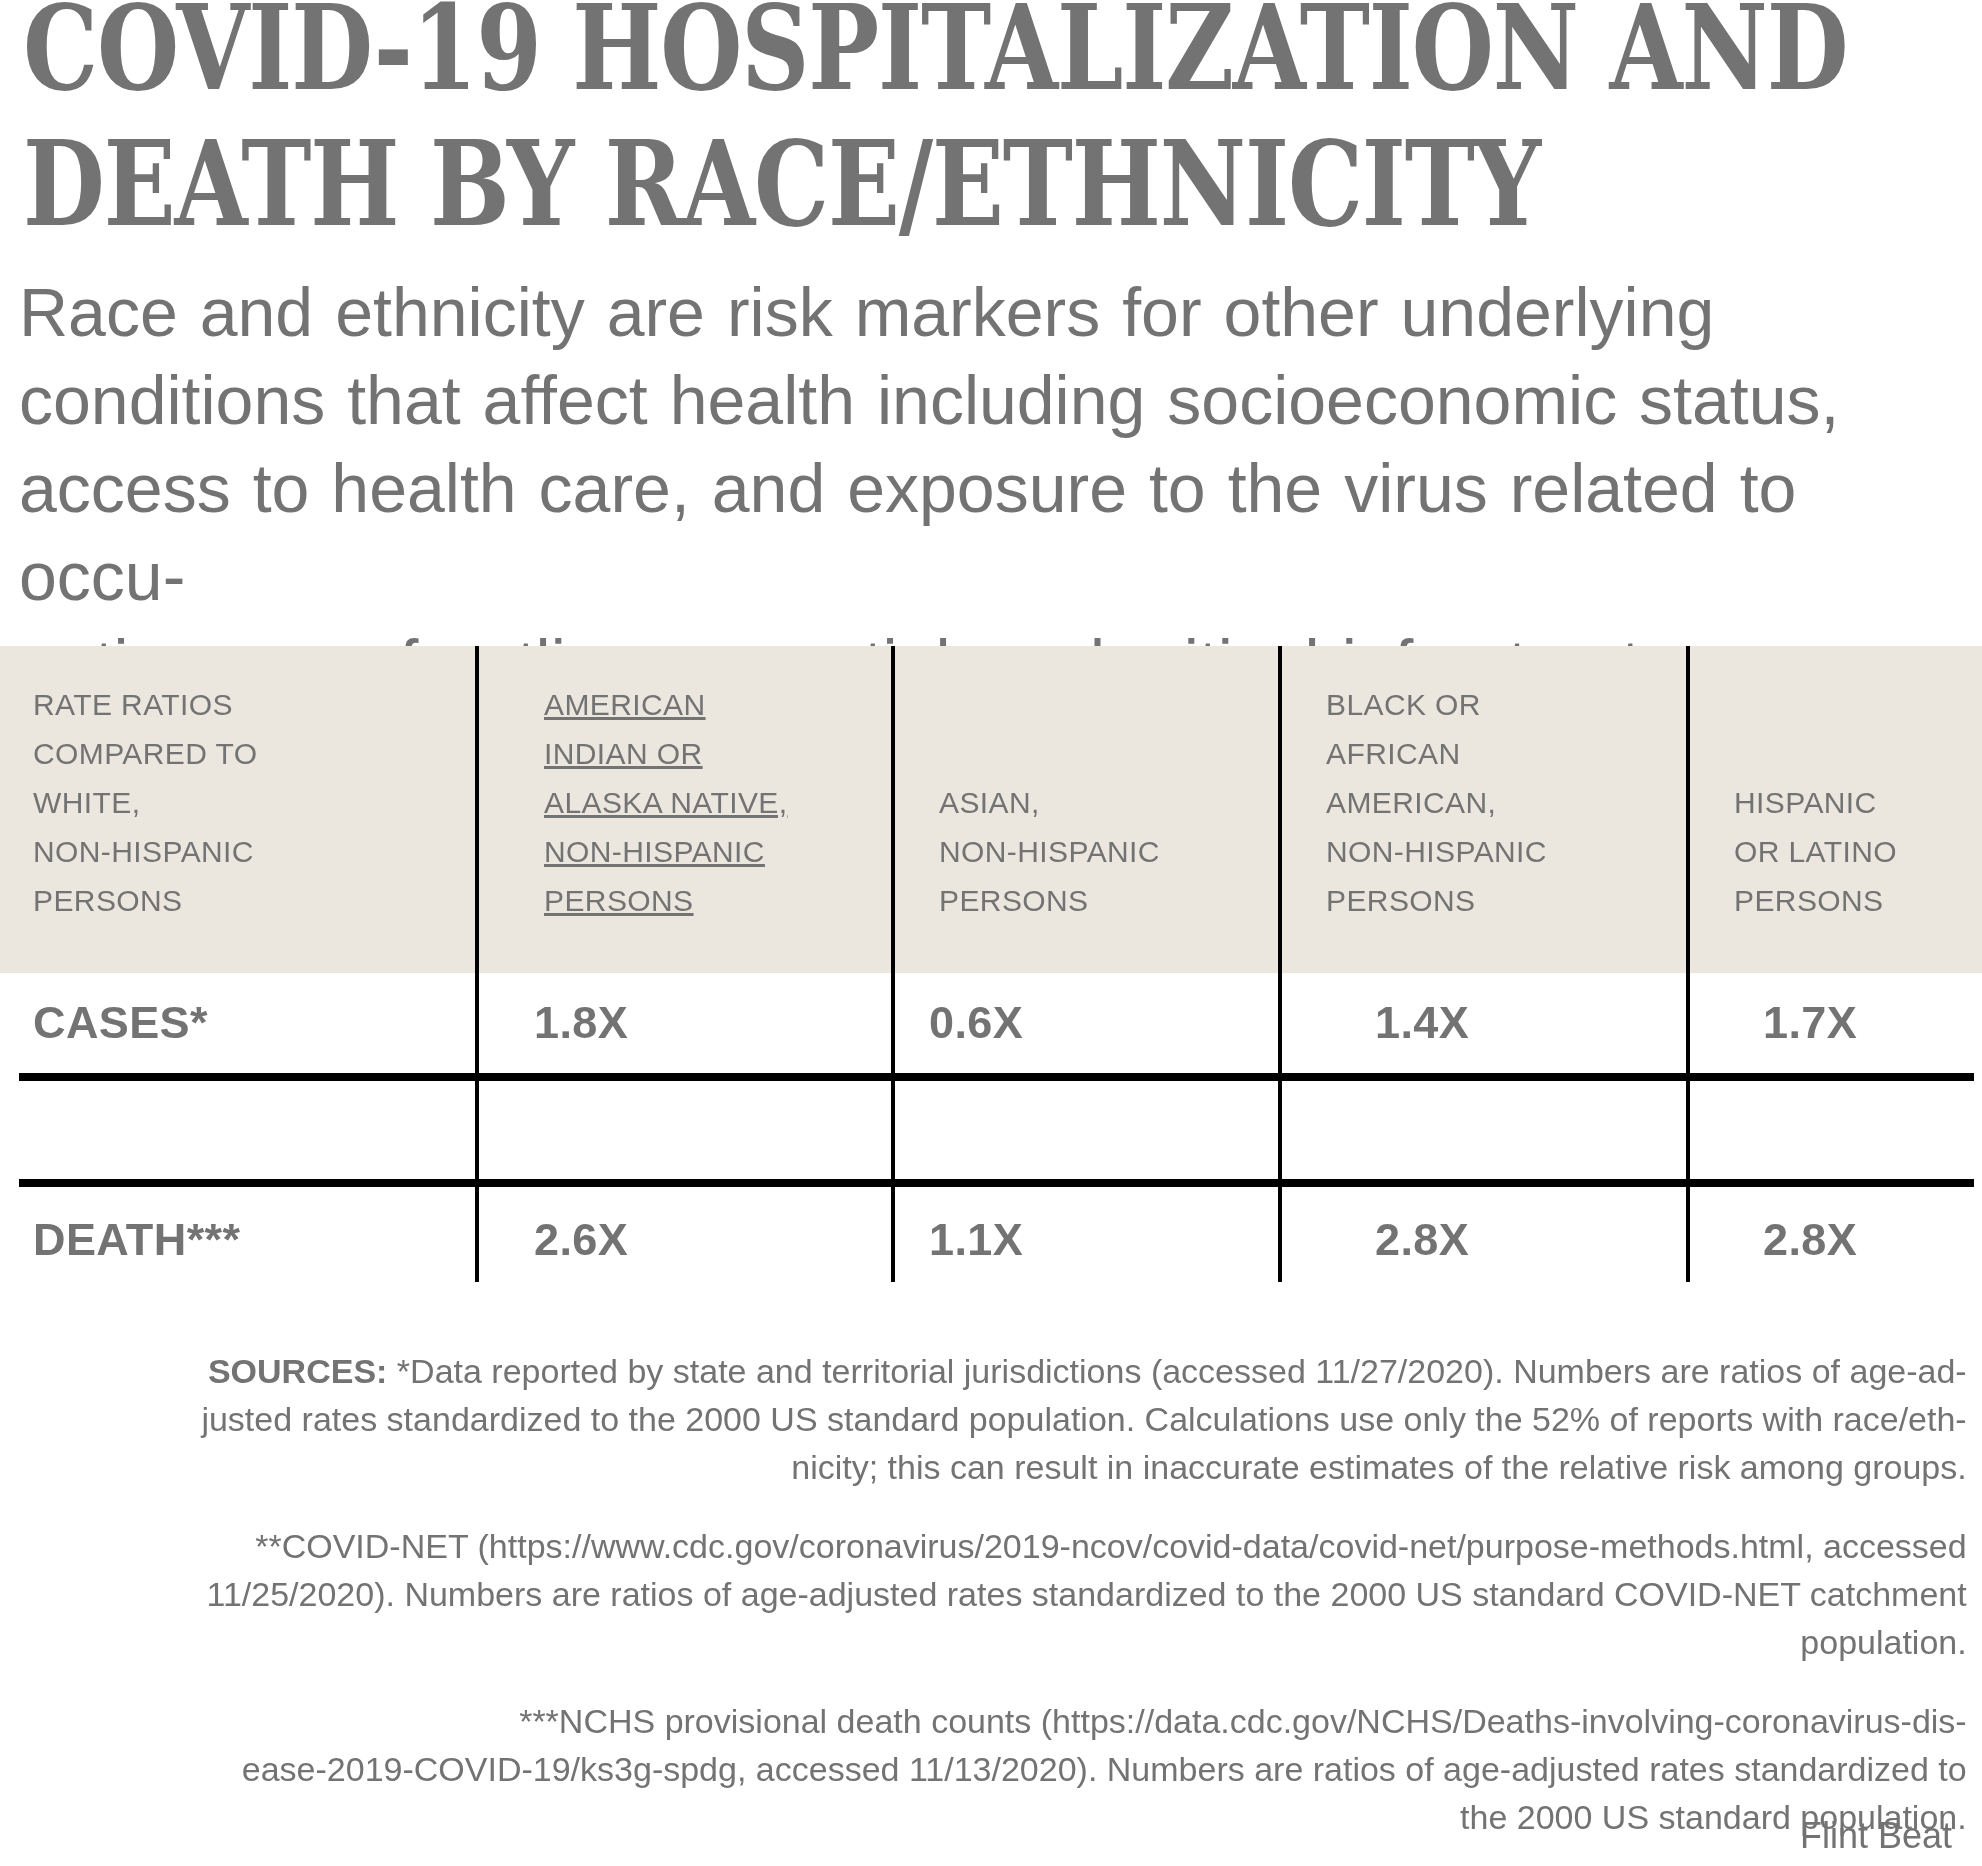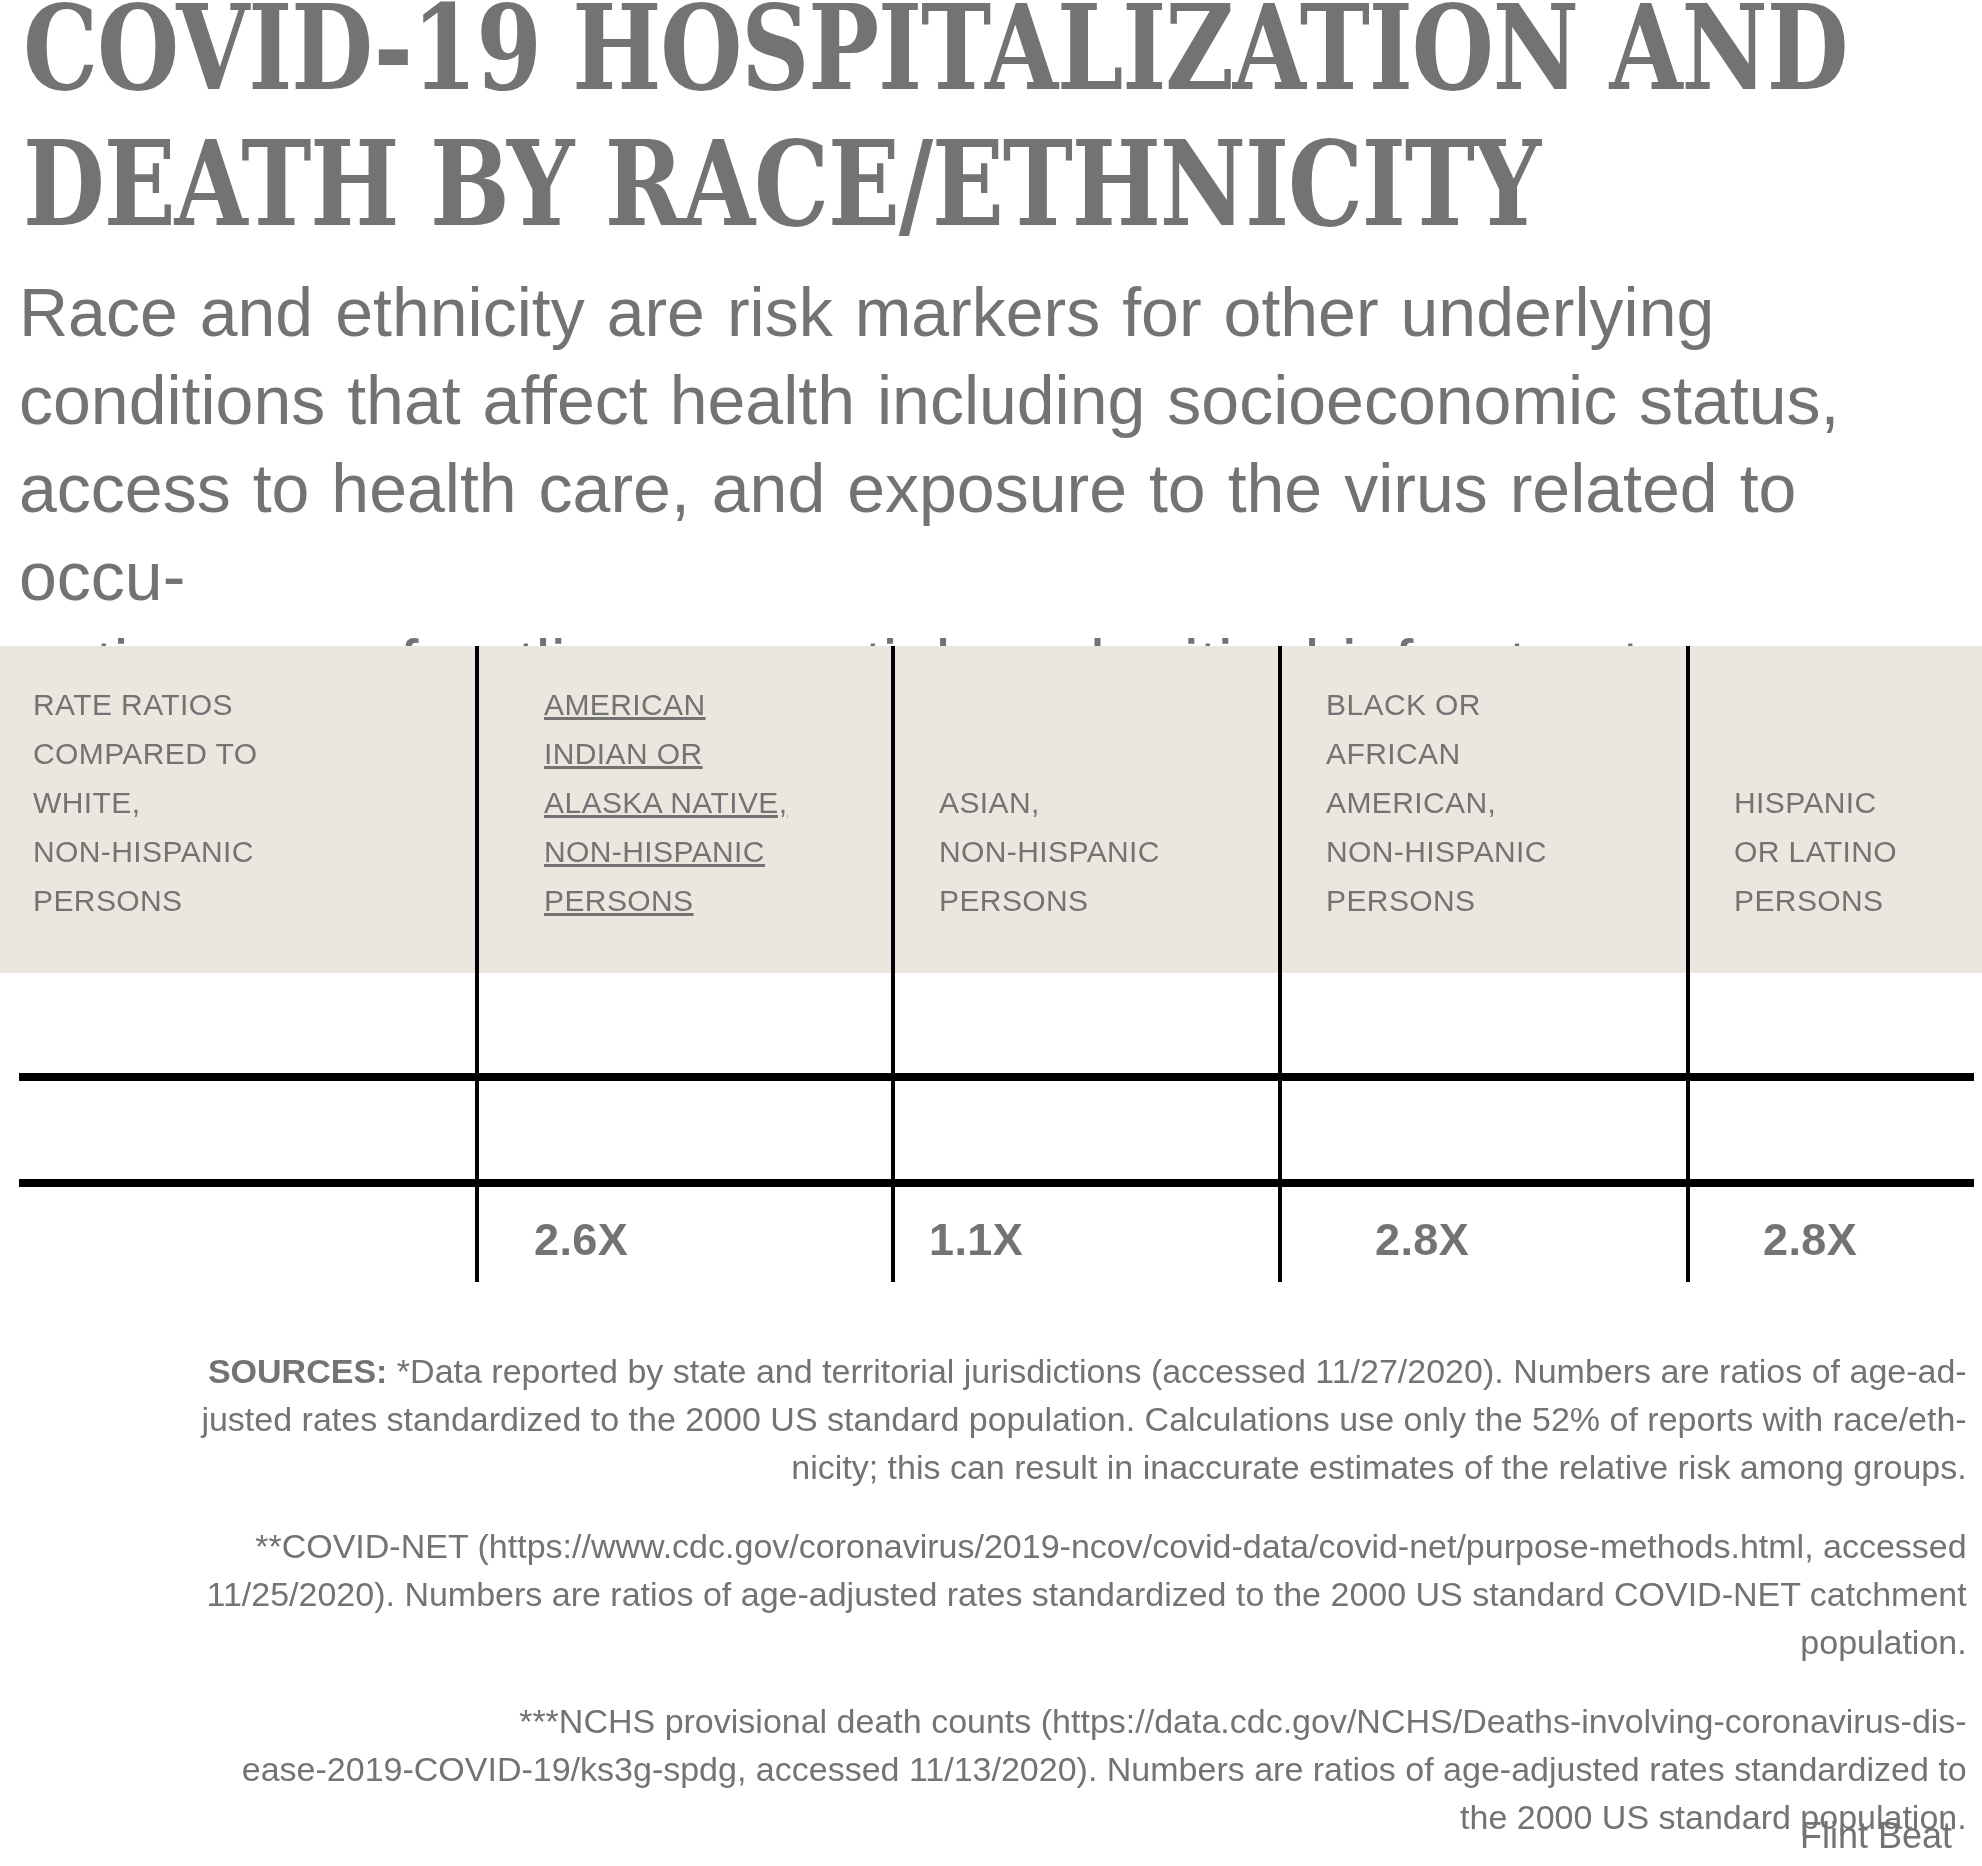--- a/index.html
+++ b/index.html
@@ -172,27 +172,35 @@
 PERSONS</div>
   <div class="hcell c4">BLACK OR
 AFRICAN
 AMERICAN,
 NON-HISPANIC
 PERSONS</div>
   <div class="hcell c5">HISPANIC
 OR LATINO
 PERSONS</div>
 
+  <div class="trow r0">
+    <div class="tcell label">CASES*</div>
+    <div class="tcell v0">1.8X</div>
+    <div class="tcell v1">0.6X</div>
+    <div class="tcell v2">1.4X</div>
+    <div class="tcell v3">1.7X</div>
+  </div>
 
   <div class="hrule h1"></div>
 
 
   <div class="hrule h2"></div>
 
   <div class="trow r2">
+    <div class="tcell label">DEATH***</div>
     <div class="tcell v0">2.6X</div>
     <div class="tcell v1">1.1X</div>
     <div class="tcell v2">2.8X</div>
     <div class="tcell v3">2.8X</div>
   </div>
 
   <div class="sources">
     <p><strong>SOURCES:</strong> <span>*Data reported by state and territorial jurisdictions (accessed 11/27/2020). Numbers are ratios of age-ad-
 justed rates standardized to the 2000 US standard population. Calculations use only the 52% of reports with race/eth-
 nicity; this can result in inaccurate estimates of the relative risk among groups.</span></p>

